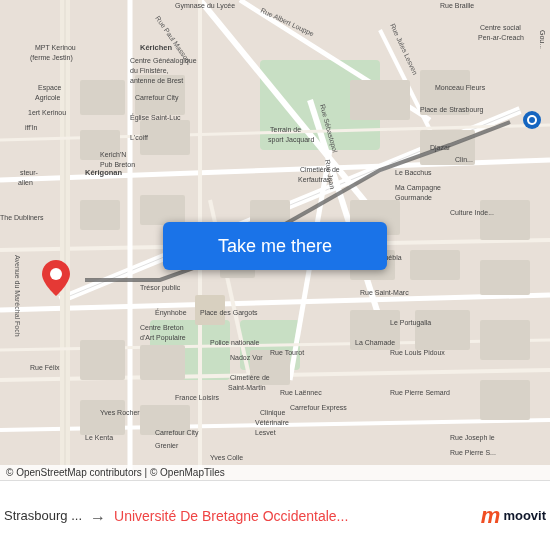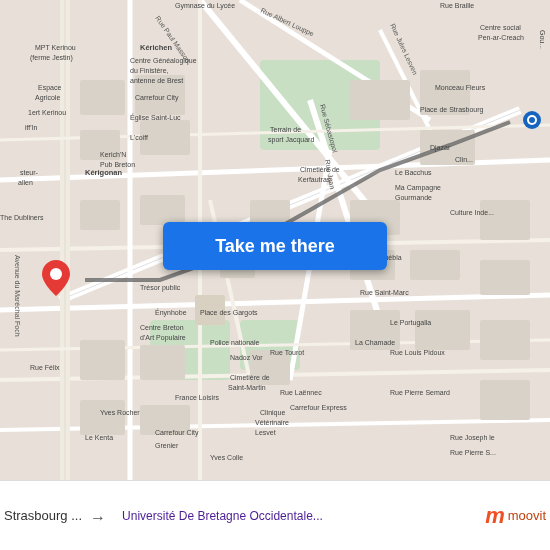--- a/index.html
+++ b/index.html
@@ -30,21 +30,21 @@
     
     #take-me-there-btn {
       position: absolute;
       top: 222px;
       left: 163px;
       width: 224px;
       height: 48px;
       background-color: #1a73e8;
       color: white;
       font-size: 18px;
-      font-weight: bold;
+      font-weight: normal;
       border: none;
       border-radius: 6px;
       cursor: pointer;
       display: flex;
       align-items: center;
       justify-content: center;
       box-shadow: 0 2px 8px rgba(0,0,0,0.4);
       z-index: 10;
     }
 
@@ -103,47 +103,46 @@
       text-overflow: ellipsis;
     }
 
     #arrow-icon {
       font-size: 16px;
       color: #555;
       flex-shrink: 0;
     }
 
     #to-label {
-      font-size: 12px;
-      color: #4c1d95;
+      font-size: 14px;
+      color: #ef4444;
       flex: 1;
       overflow: hidden;
       text-overflow: ellipsis;
       white-space: nowrap;
-      margin-left: 8px;
     }
 
     #moovit-logo {
       flex-shrink: 0;
       display: flex;
       align-items: center;
       gap: 3px;
     }
 
     .moovit-m {
       font-size: 22px;
       font-weight: 900;
       color: #f04e23;
       font-style: italic;
     }
 
     .moovit-text {
       font-size: 13px;
-      font-weight: normal;
-      color: #c2410c;
+      font-weight: bold;
+      color: #0f172a;
     }
   </style>
 </head>
 <body>
 
 <div id="map-container">
 
   <svg id="map-svg" viewBox="0 0 550 480" xmlns="http://www.w3.org/2000/svg">
 
     <rect width="550" height="480" fill="#e8e0d8"></rect>
@@ -297,20 +296,23 @@
   </svg>
 
   <svg id="blue-dot" viewBox="0 0 20 20" xmlns="http://www.w3.org/2000/svg" style="position:absolute;right:8px;top:110px;width:20px;height:20px;z-index:10;">
     <circle cx="10" cy="10" r="9" fill="#1565c0"></circle>
     <circle cx="10" cy="10" r="5" fill="white"></circle>
     <circle cx="10" cy="10" r="3" fill="#1565c0"></circle>
   </svg>
 
   <button id="take-me-there-btn">Take me there</button>
 
+  <div id="attribution">
+    <span>© OpenStreetMap contributors | © OpenMapTiles</span>
+  </div>
 </div>
 
 <div id="bottom-bar">
   <span id="from-label">Strasbourg ...</span>
   <span id="arrow-icon">→</span>
   <span id="to-label">Université De Bretagne Occidentale...</span>
   <div id="moovit-logo">
     <span class="moovit-m">m</span>
     <span class="moovit-text">moovit</span>
   </div>

